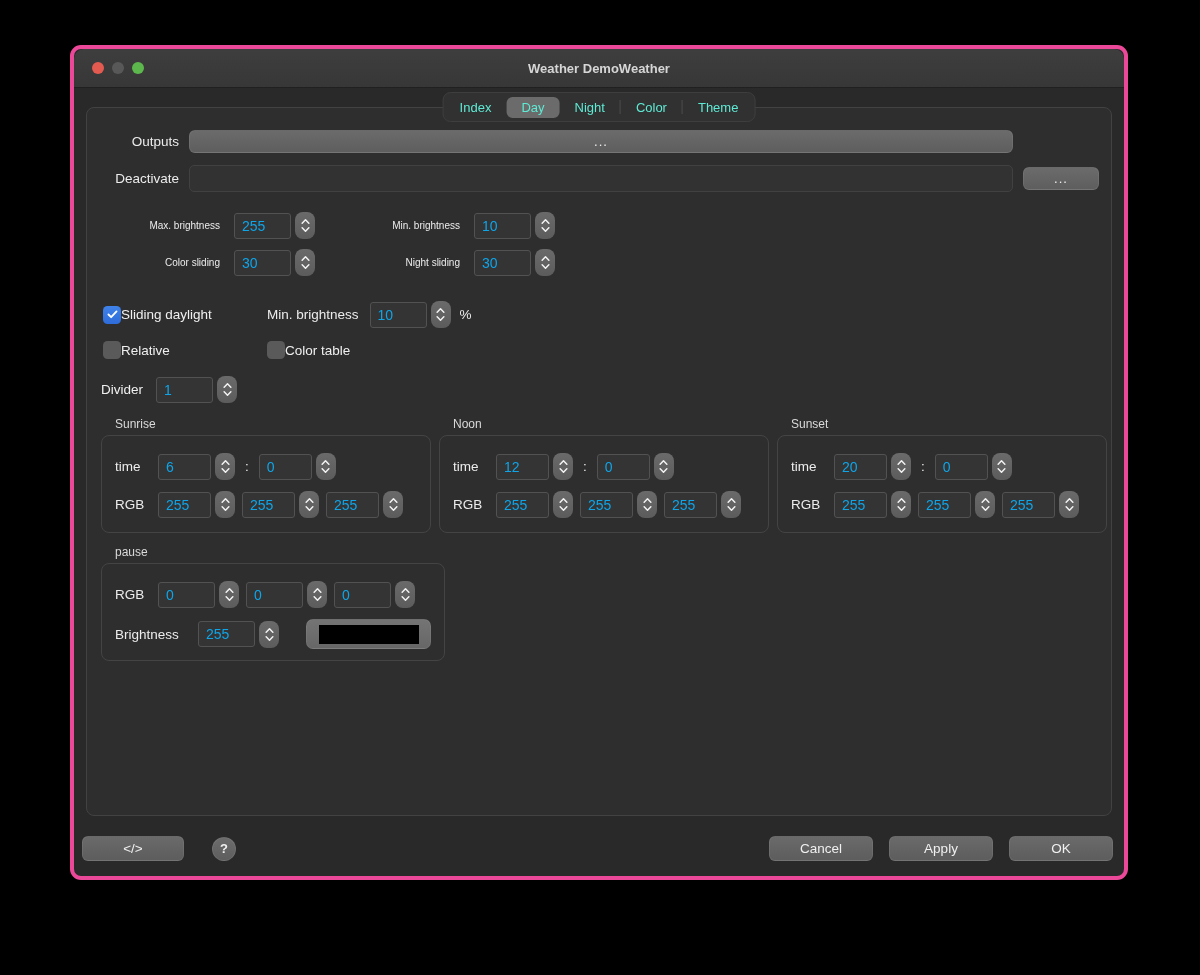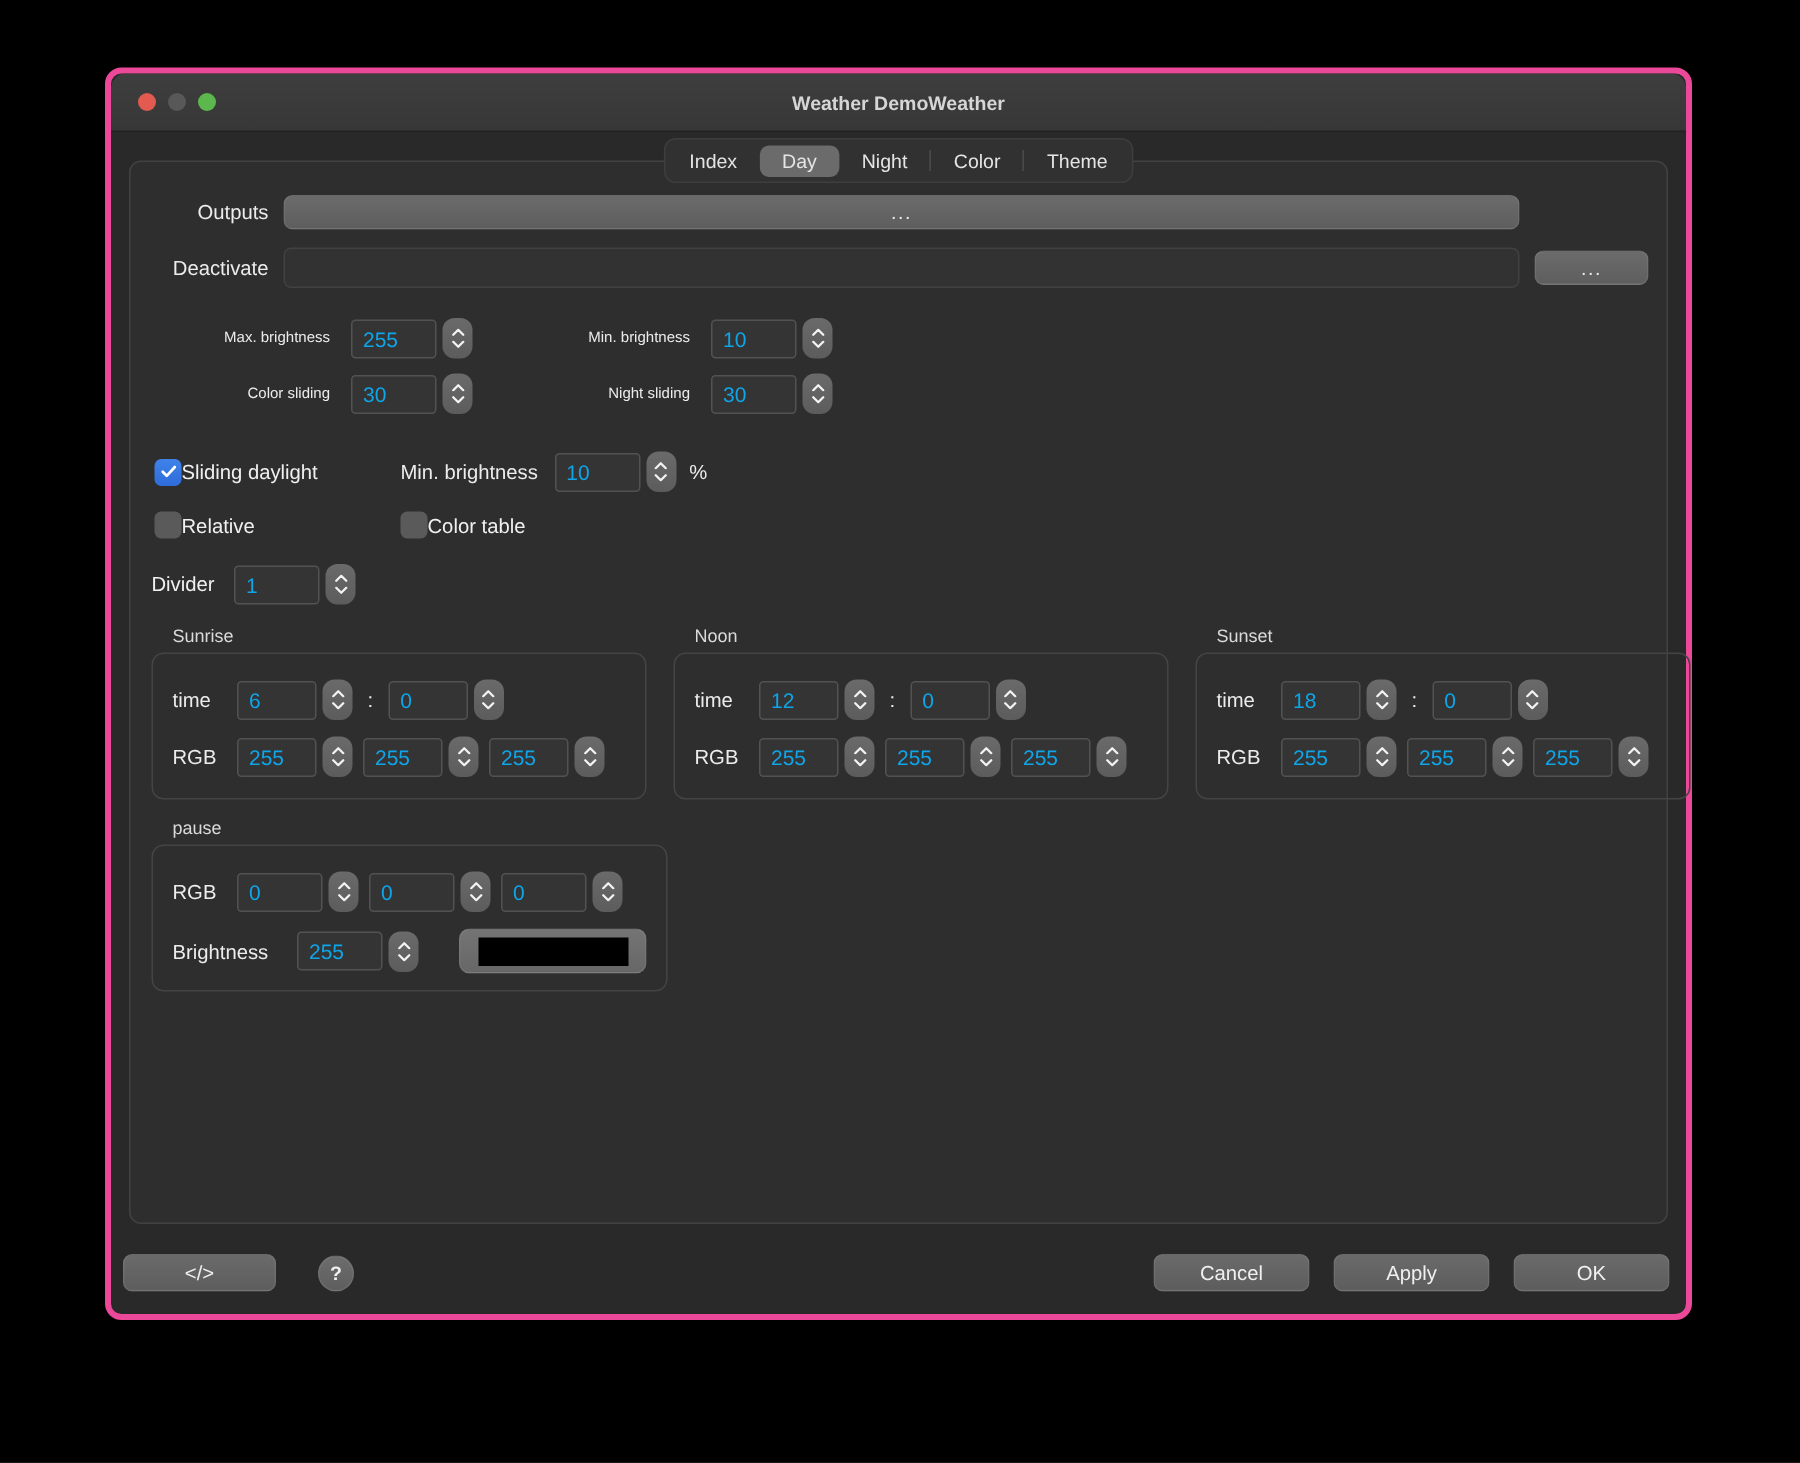--- a/index.html
+++ b/index.html
@@ -22,21 +22,21 @@
   .title { color:#d6d6d6; font-size:13px; font-weight:bold; }
   .traffic { position:absolute; left:18px; top:0; bottom:0; display:flex; align-items:center; gap:8px; }
   .tl { width:12px; height:12px; border-radius:50%; display:inline-block; }
   .tl.red { background:#e25a50; } .tl.gray { background:#585858; } .tl.green { background:#5cb84c; }
   
   .tabbar {
     position:absolute; left:50%; top:43px; transform:translateX(-50%); z-index:3;
     display:flex; align-items:center; background:#313131;
     border:1px solid #3e3e3e; border-radius:8px; height:28px; padding:0 1px;
   }
-  .seg { padding:4px 15px; font-size:13px; color:#e5e5e5; border-radius:6px; cursor:default; line-height:1; }
+  .seg { padding:4px 15px; font-size:13px; color:#5eead4; border-radius:6px; cursor:default; line-height:1; }
   .seg.selected { background:#6b6b6b; }
   .tab-sep { width:1px; height:14px; background:#4d4d4d; }
   
   .pane {
     position:absolute; left:12px; right:12px; top:58px; height:709px;
     background:#2e2e2e; border:1px solid #424242; border-radius:8px;
     z-index:1; box-sizing:border-box; padding:22px 8px 0 8px;
   }
   .io-row { display:grid; grid-template-columns:84px 1fr 76px; gap:10px; align-items:center; margin:0 4px 12px 0; }
   .io-label { text-align:right; color:#ececec; font-size:13.5px; }
@@ -78,21 +78,21 @@
     display:flex; align-items:center; justify-content:center;
   }
   .cb.checked { background:linear-gradient(#3f82e9,#2e6cda); }
   .cb-label { color:#f0f0f0; font-size:13.5px; white-space:nowrap; }
   .w164 { width:164px; }
   .pct { color:#ececec; font-size:13.5px; margin-left:9px; }
   .mb-label { color:#ececec; font-size:13.5px; margin-right:11px; }
   
   .divider-row { display:flex; align-items:center; gap:13px; margin:17px 0 0 6px; }
   
-  .groups-row { display:flex; gap:18px; margin:14px 0 0 6px; }
+  .groups-row { display:flex; gap:8px; margin:14px 0 0 6px; }
   .group-title { font-size:12px; color:#dadada; margin:0 0 4px 14px; }
   .group-box {
     border:1px solid #444; border-radius:8px; box-sizing:border-box;
     padding:17px 13px 15px; display:flex; flex-direction:column; gap:11px;
     width:330px; height:98px;
   }
   .group-box.pausew { width:344px; }
   .g-row { display:flex; align-items:center; gap:7px; }
   .g-label { color:#ececec; font-size:13.5px; width:36px; flex:0 0 auto; }
   .g-label.wide { width:76px; }
@@ -396,21 +396,21 @@
           </div>
         </div>
       </div>
 
       <div>
         <div class="group-title">Sunset</div>
         <div class="group-box">
           <div class="g-row">
             <span class="g-label">time</span>
             <div class="spin">
-              <div class="spin-field narrow">18</div>
+              <div class="spin-field narrow">20</div>
               <div class="stepper">
                   <svg width="9" height="5" viewBox="0 0 10 6">
                     <path d="M1 5 L5 1 L9 5" fill="none" stroke="#f3f3f3" stroke-width="1.8" stroke-linecap="round" stroke-linejoin="round"></path>
                   </svg>
                   <svg width="9" height="5" viewBox="0 0 10 6">
                     <path d="M1 1 L5 5 L9 1" fill="none" stroke="#f3f3f3" stroke-width="1.8" stroke-linecap="round" stroke-linejoin="round"></path>
                   </svg>
                 </div>
             </div>
             <span class="colon">:</span>

